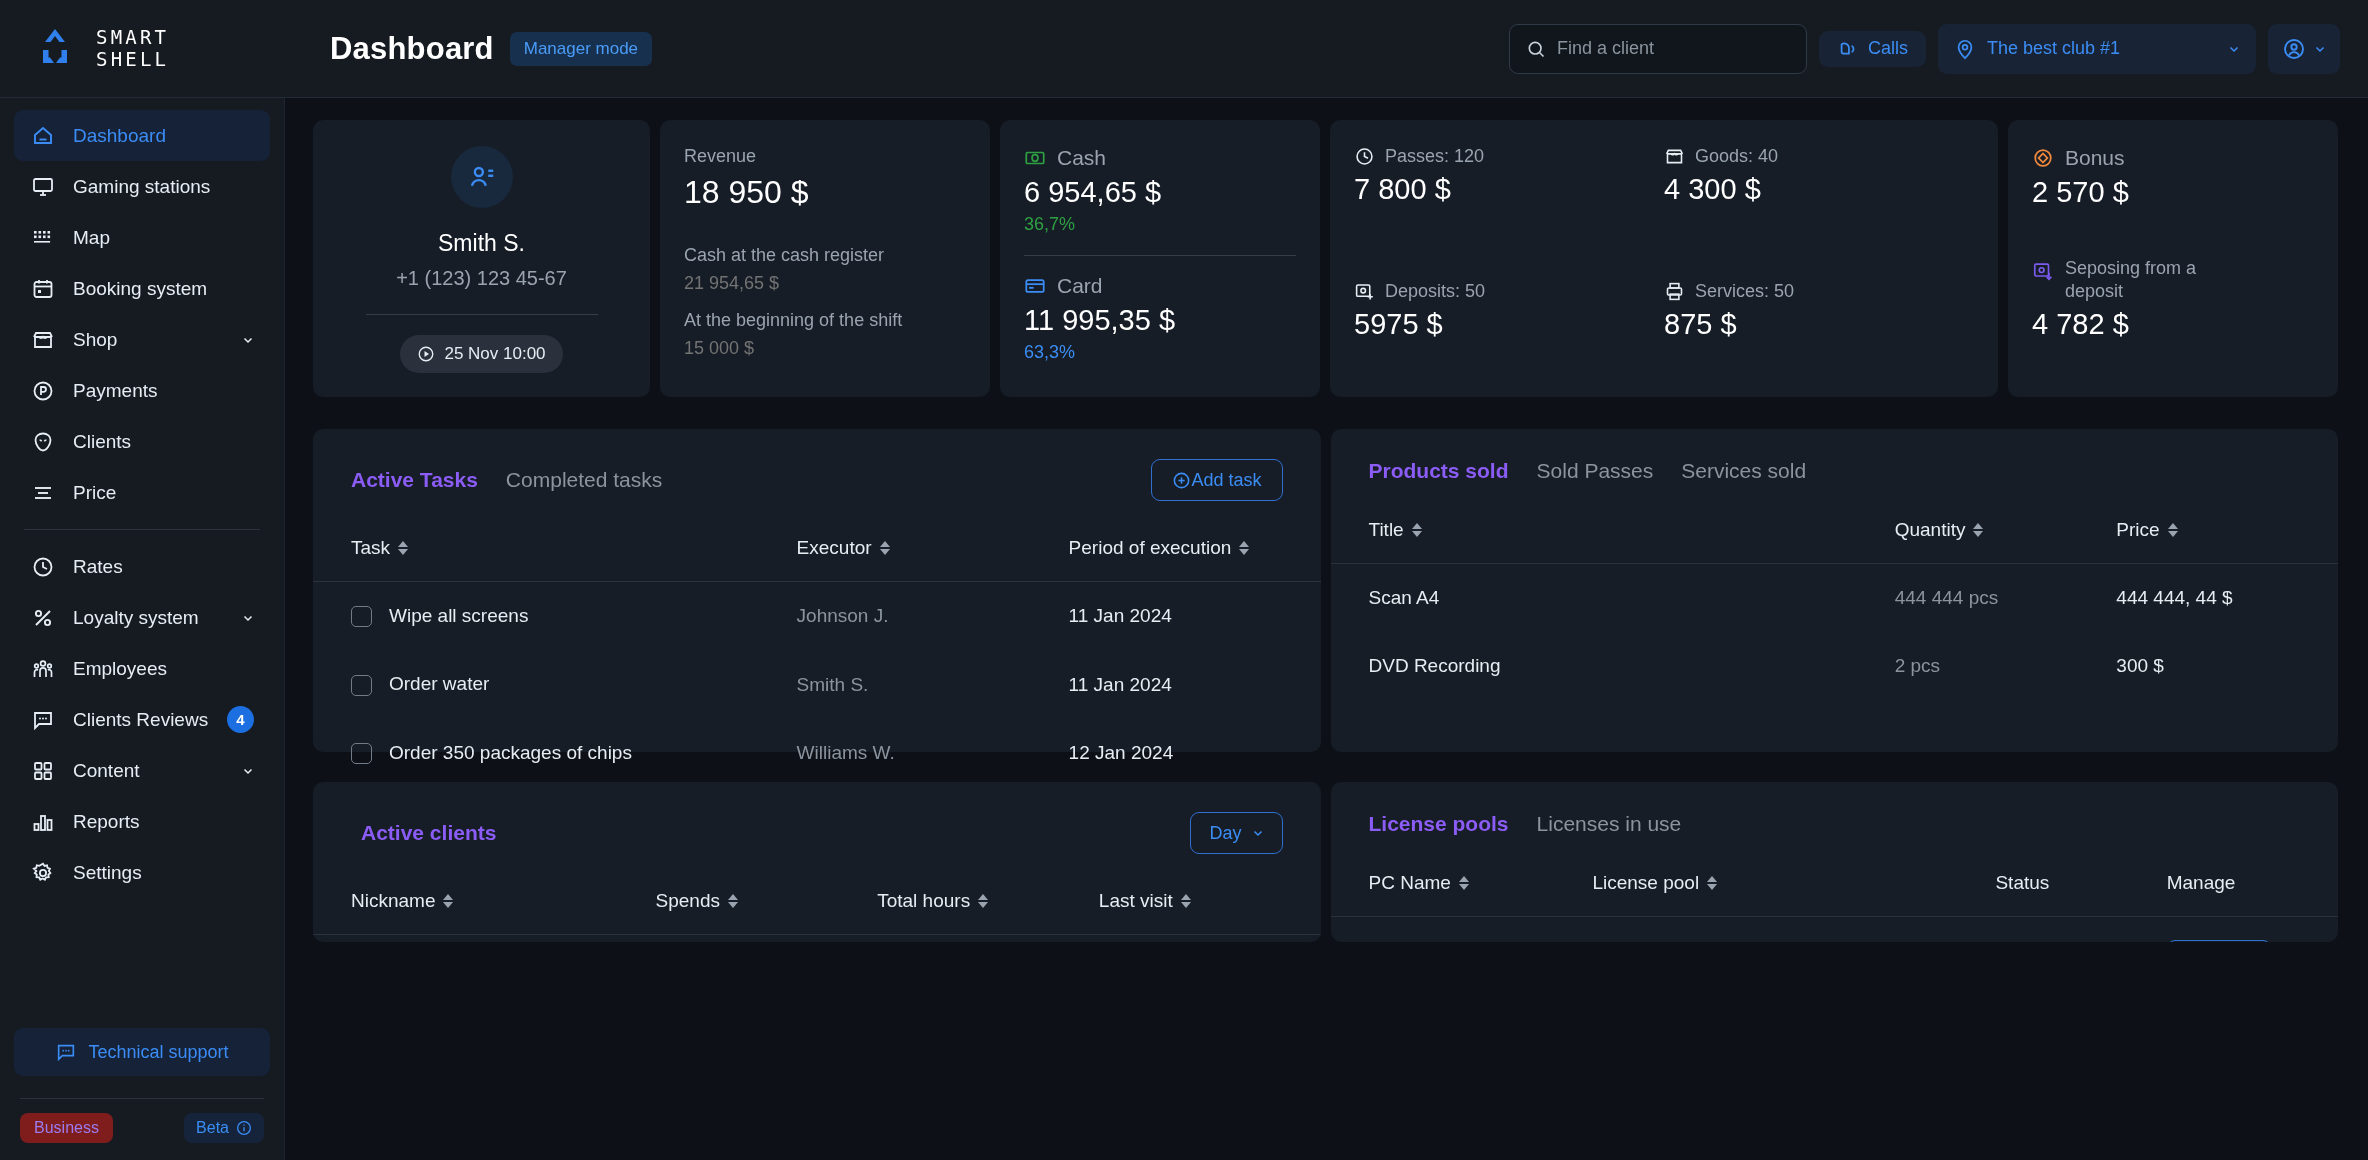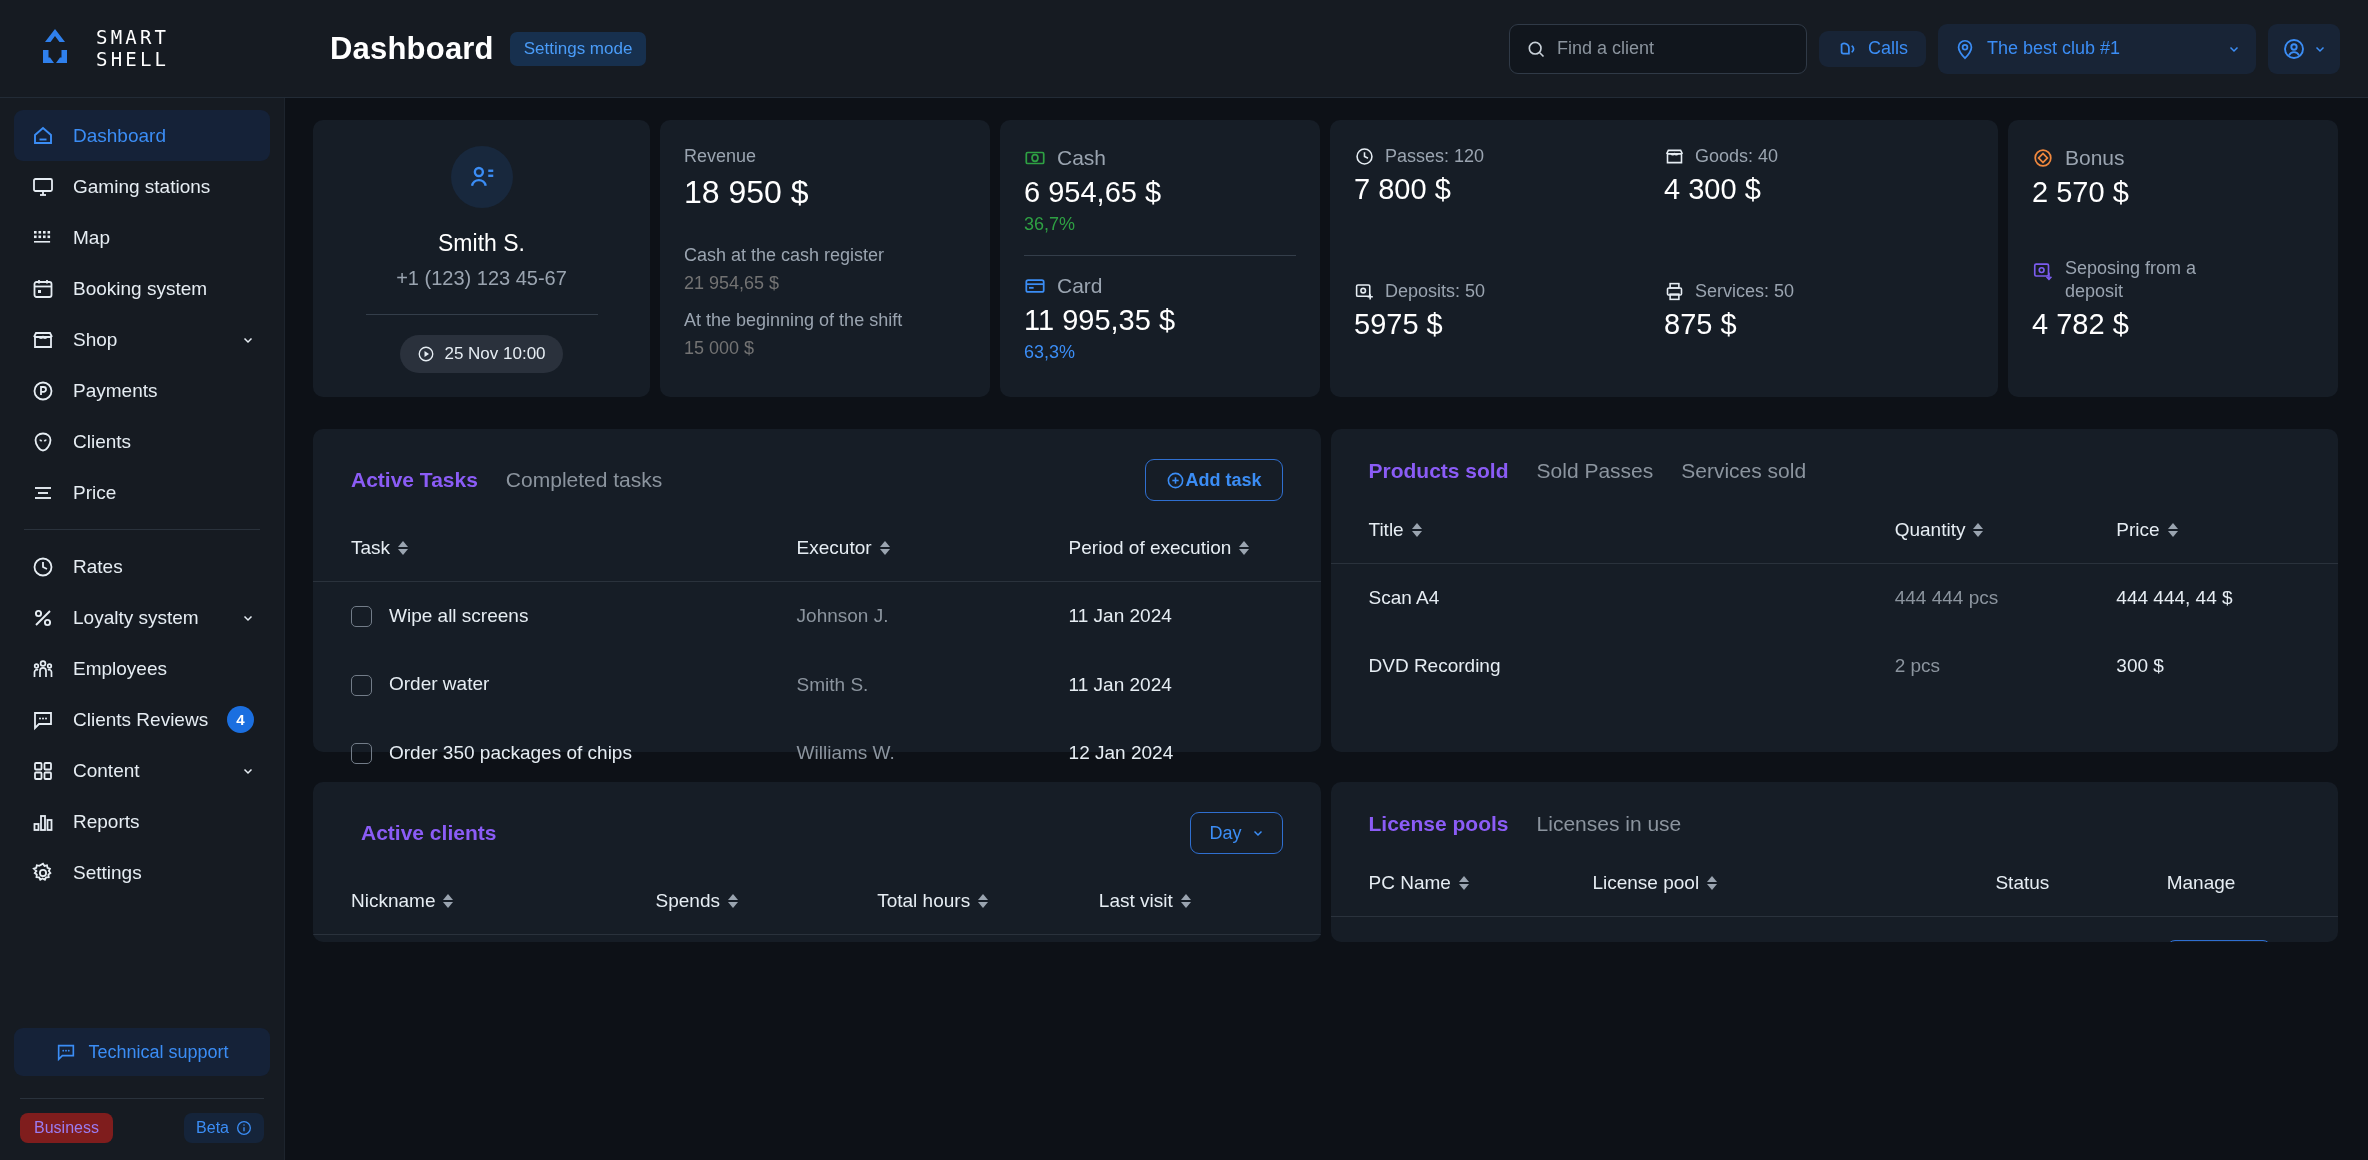--- a/index.html
+++ b/index.html
@@ -127,21 +127,21 @@
   .row-panels { display: flex; gap: 10px; margin-bottom: 30px; }
   .panel { background: #161d26; border-radius: 10px; flex: 1 1 0; min-width: 0; }
   .panel-head { display: flex; align-items: center; padding: 30px 38px 0 38px; }
   .tabs { display: flex; align-items: center; gap: 28px; }
   .tab { font-size: 21px; color: #8b949e; white-space: nowrap; }
   .tab.active { color: #8b5cf6; font-weight: 700; }
   .panel-head .spacer { flex: 1; }
   .btn-outline {
     border: 1px solid #2f6fd0; color: #3b8df5; background: transparent;
     border-radius: 9px; height: 42px; padding: 0 20px;
-    display: flex; align-items: center; font-size: 18px; white-space: nowrap; font-weight: bold;
+    display: flex; align-items: center; font-size: 18px; white-space: nowrap;
   }
   .btn-day { border: 1px solid #2f6fd0; color: #3b8df5; background: transparent; border-radius: 9px; height: 42px; padding: 0 18px; display:flex; align-items:center; gap:10px; font-size: 18px; }
 
   table.grid { width: 100%; border-collapse: collapse; table-layout: fixed; }
   table.grid th {
     font-size: 19px; font-weight: 400; color: #e6edf3; text-align: left;
     padding: 36px 0 22px 0; border-bottom: 1px solid #2a323c; white-space: nowrap;
   }
   table.grid th .thw { display: inline-flex; align-items: center; gap: 8px; }
   table.grid td { font-size: 19px; color: #e6edf3; padding: 23px 0; vertical-align: middle; }
@@ -175,21 +175,21 @@
         </svg>
       </div>
       <div class="logo-text">
         <span>SMART</span>
         <span>SHELL</span>
       </div>
     </div>
 
     <div class="page-title-zone">
       <div class="page-title">Dashboard</div>
-      <div class="mode-chip">Settings mode</div>
+      <div class="mode-chip">Manager mode</div>
     </div>
 
     <div class="topbar-right">
       <div class="search-box">
         <span>
           <svg width="20" height="20" viewBox="0 0 24 24" fill="none" stroke="#c9d1d9" stroke-width="2">
             <circle cx="11" cy="11" r="7"></circle>
               <line x1="16.5" y1="16.5" x2="21" y2="21"></line>
           </svg>
         </span>

